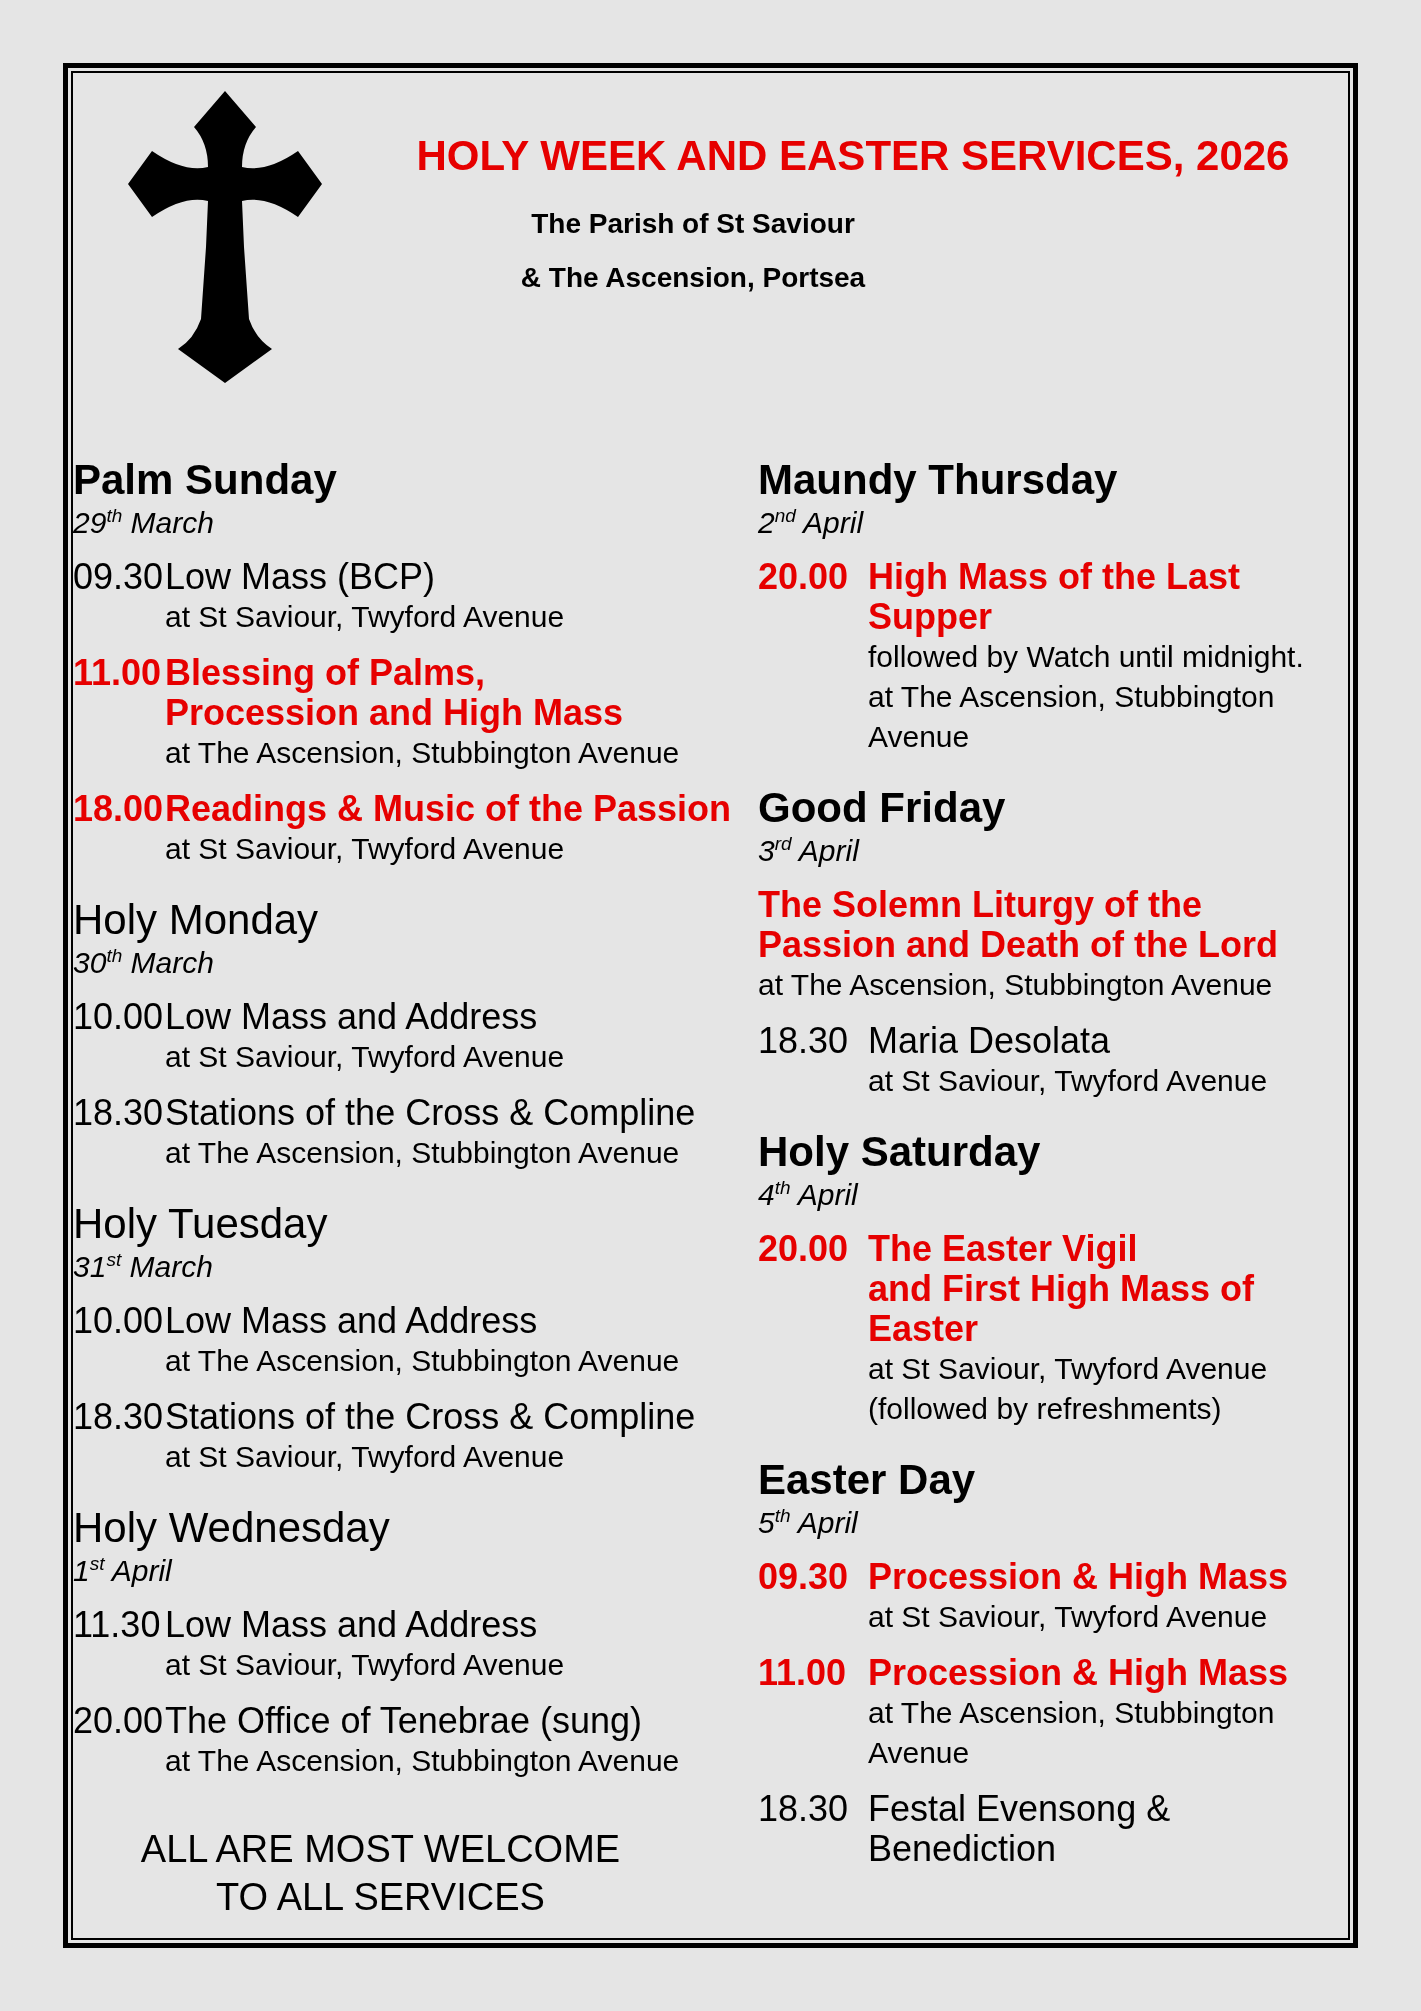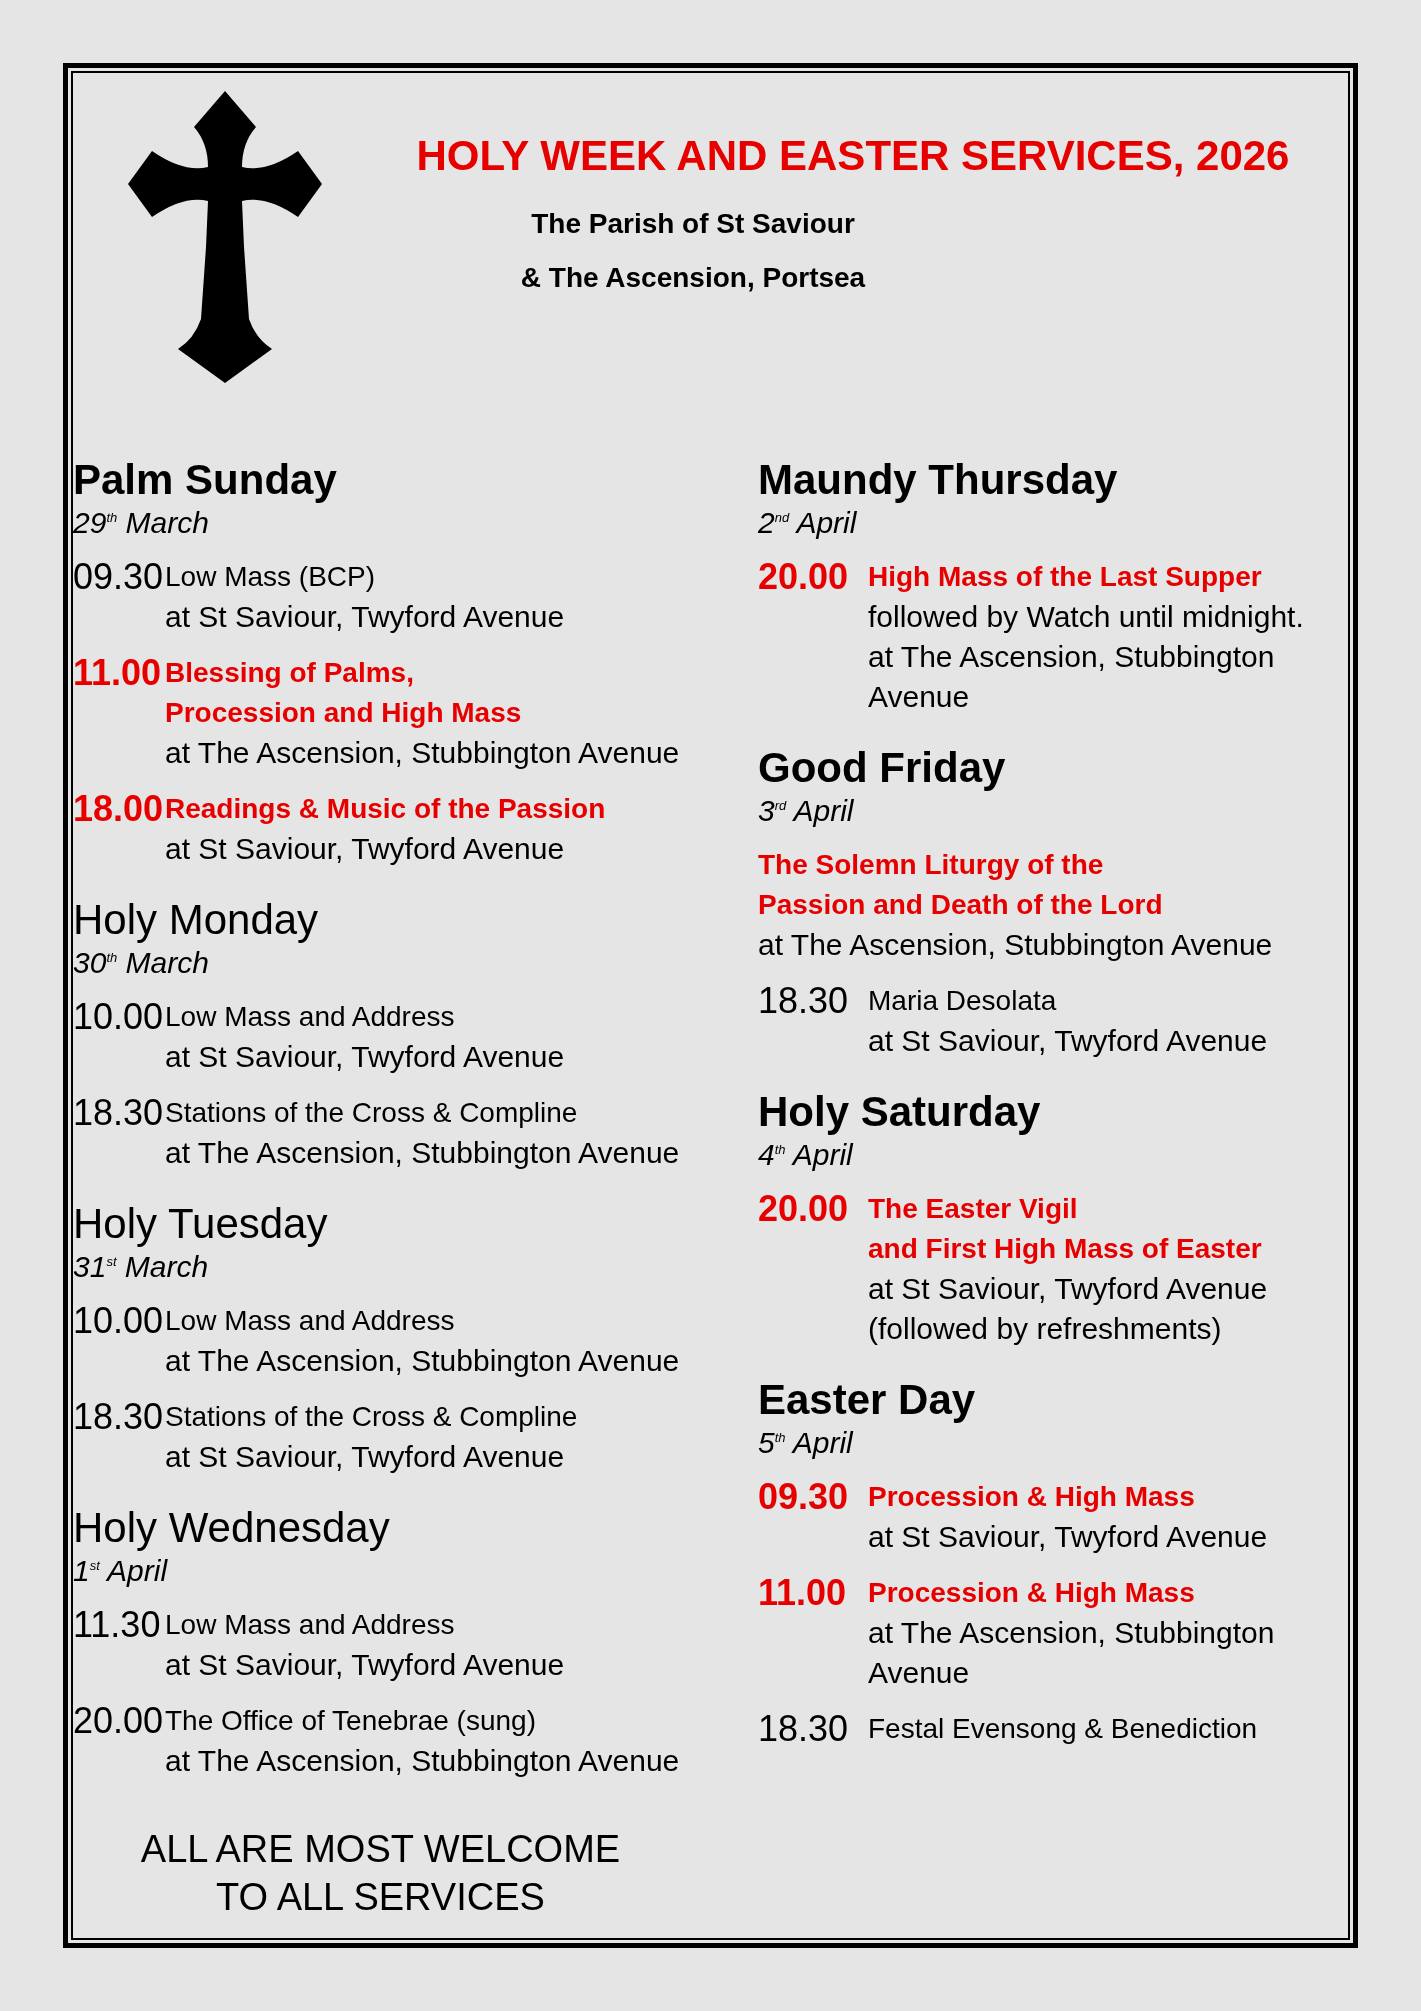--- a/index.html
+++ b/index.html
@@ -24,27 +24,27 @@
   
   .cols { display:flex; align-items:flex-start; margin-top:72px; padding:0 10px 0 0; }
   .col-l { flex:none; width:685px; }
   .col-r { flex:1; min-width:0; }
 
   .section { margin-top:28px; }
   .section.first { margin-top:0; }
   .day-h { font-size:42px; font-weight:400; margin:0; line-height:46px; letter-spacing:0; }
   .day-h.bd { font-weight:bold; }
   .date { font-size:30px; font-style:italic; margin:2px 0 0 0; line-height:36px; }
-  .date sup { font-size:13px; line-height:0; }
+  .date sup { font-size:19px; line-height:0; }
 
   .entry { display:flex; margin-top:16px; }
   .time { flex:none; width:92px; font-size:36px; line-height:40px; }
   .col-r .time { width:110px; }
   .desc { flex:1; min-width:0; }
-  .t { font-size:28px; line-height:40px; }
+  .t { font-size:36px; line-height:40px; }
   .n { font-size:30px; line-height:40px; }
   .red { color:var(--red); font-weight:bold; }
 
   .welcome { margin-top:44px; padding-right:70px; text-align:center;
              font-size:38px; font-weight:normal; line-height:48px; }
 </style>
 </head>
 <body>
 
 <div class="page">

